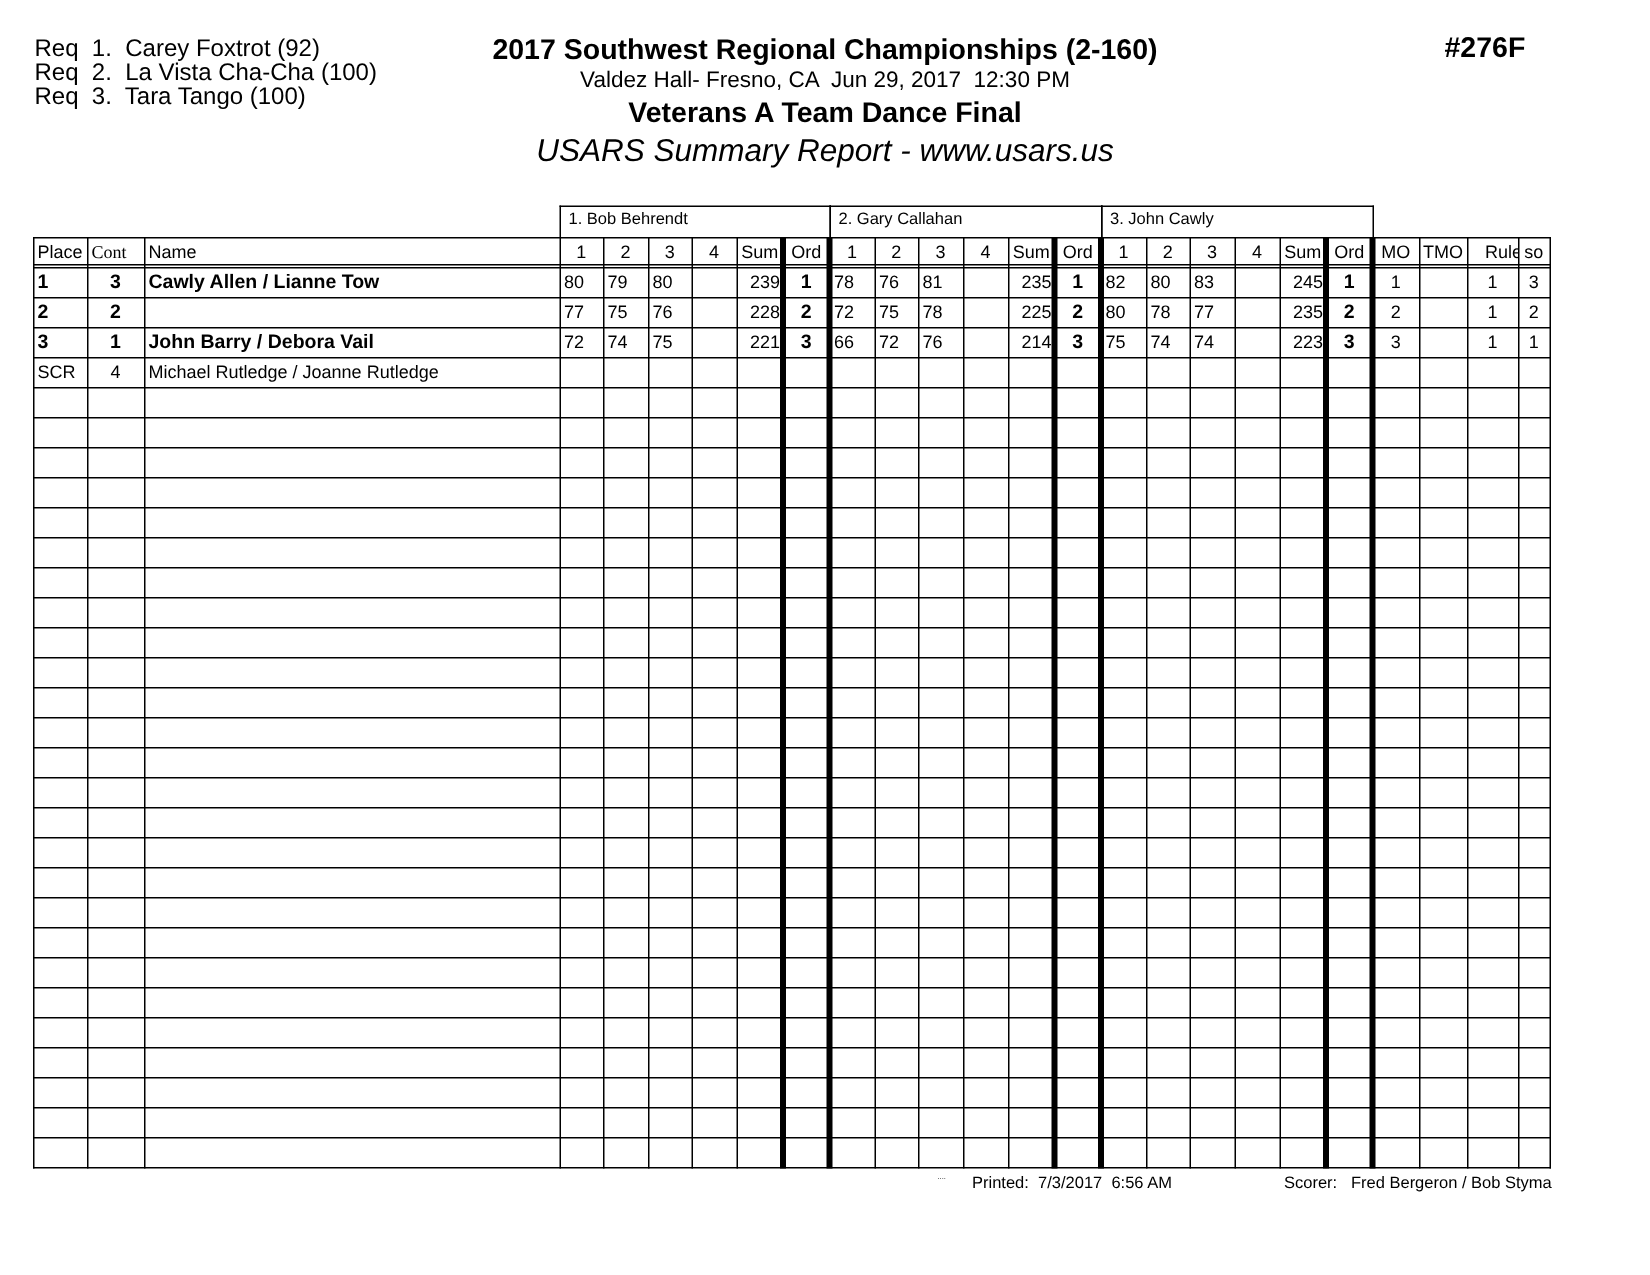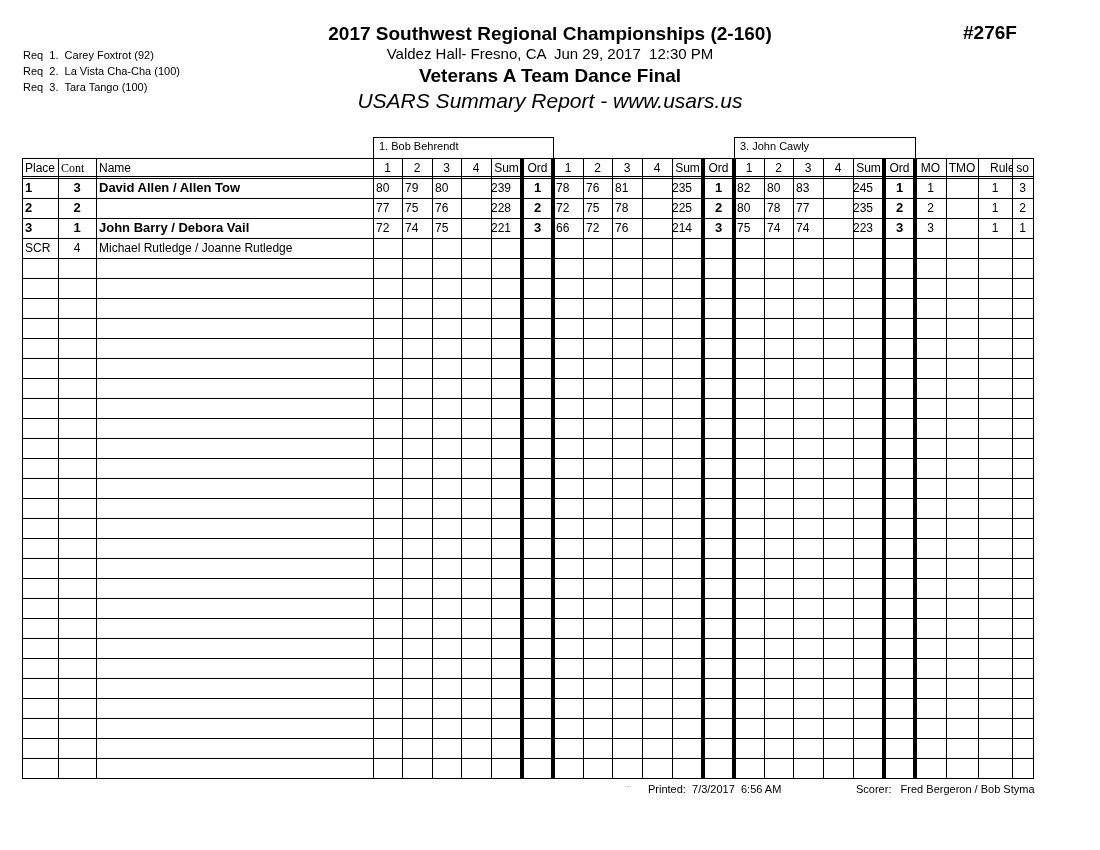--- a/index.html
+++ b/index.html
@@ -1,41 +1,41 @@
 <!DOCTYPE html>
 <html><head>
   <meta charset="utf-8">
   <style>
     html, body { margin: 0; padding: 0; background: #ffffff; }
     body {
       width: 1100px; height: 850px; position: relative; overflow: hidden;
       font-family: "Liberation Sans", "DejaVu Sans", sans-serif; color: #000;
     }
-    .req-list { position: absolute; left: 23px; top: 25px; font-size: 11px; line-height: 16px; margin-top: 22px; }
+    .req-list { position: absolute; left: 23px; top: 25px; font-size: 16px; line-height: 16px; }
     .req-line { white-space: pre; }
     .event-number { position: absolute; left: 963px; top: 22px; font-size: 19px; font-weight: bold; }
     .title-block { position: absolute; left: 250px; width: 600px; top: 22px; text-align: center; }
     .t-champ { font-size: 19px; font-weight: bold; line-height: 23px; }
     .t-venue { font-size: 15px; line-height: 17px; white-space: pre; }
     .t-event { font-size: 19px; font-weight: bold; line-height: 26px; margin-top: 1px; }
     .t-report { font-size: 21px; line-height: 23px; font-style: italic; }
 
     .grid { position: absolute; left: 0; top: 0; width: 1100px; height: 850px; }
     .judge-box {
       position: absolute; top: 137px; height: 21px;
       border: 1px solid #000; border-bottom: none; box-sizing: border-box;
       font-size: 11px; padding-left: 5px; line-height: 13px; padding-top: 2px;
     }
     .hdr-cell, .cell {
       position: absolute; box-sizing: border-box; font-size: 12px;
       line-height: 18px; overflow: hidden; white-space: nowrap;
     }
     .hdr-cell { top: 158px; height: 20px; padding-top: 1px; }
     .c { text-align: center; }
-    .r { text-align: left; padding-right: 2px; }
+    .r { text-align: right; padding-right: 2px; }
     .l { text-align: left; padding-left: 3px; }
     .b { font-weight: bold; font-size: 13px; }
     .vline { position: absolute; background: #000; width: 1px; }
     .vthick { position: absolute; background: #000; width: 4px; }
     .hline { position: absolute; background: #000; height: 1px; }
     .footer-mark { position: absolute; left: 625px; top: 782px; font-size: 5px; letter-spacing: 0; }
     .footer-printed { position: absolute; left: 648px; top: 783px; font-size: 11px; white-space: pre; }
     .footer-scorer { position: absolute; left: 856px; top: 783px; font-size: 11px; white-space: pre; }
   </style>
 </head>
@@ -51,20 +51,21 @@
   <div class="t-champ">2017 Southwest Regional Championships (2-160)</div>
   <div class="t-venue">Valdez Hall- Fresno, CA  Jun 29, 2017  12:30 PM</div>
   <div class="t-event">Veterans A Team Dance Final</div>
   <div class="t-report">USARS Summary Report - www.usars.us</div>
 </div>
 
 <div class="event-number">#276F</div>
 
 <div class="grid" id="grid">
     <div class="judge-box" style="left: 373px; width: 181px;">1.  Bob Behrendt</div>
+    <div class="judge-box" style="left: 553px; width: 182px;">2.  Gary Callahan</div>
     <div class="judge-box" style="left: 734px; width: 182px;">3.  John Cawly</div>
     <div class="hdr-cell l" style="left: 22px; width: 36px;">Place</div>
     <div class="hdr-cell l" style="left: 58px; width: 38px; font-family: Liberation Serif, serif;">Cont</div>
     <div class="hdr-cell l" style="left: 96px; width: 277px;">Name</div>
     <div class="hdr-cell c" style="left: 373px; width: 29px;">1</div>
     <div class="hdr-cell c" style="left: 402px; width: 30px;">2</div>
     <div class="hdr-cell c" style="left: 432px; width: 29px;">3</div>
     <div class="hdr-cell c" style="left: 461px; width: 30px;">4</div>
     <div class="hdr-cell c" style="left: 491px; width: 31px;">Sum</div>
     <div class="hdr-cell c" style="left: 522px; width: 31px;">Ord</div>
@@ -79,21 +80,21 @@
     <div class="hdr-cell c" style="left: 793px; width: 30px;">3</div>
     <div class="hdr-cell c" style="left: 823px; width: 30px;">4</div>
     <div class="hdr-cell c" style="left: 853px; width: 31px;">Sum</div>
     <div class="hdr-cell c" style="left: 884px; width: 31px;">Ord</div>
     <div class="hdr-cell c" style="left: 915px; width: 31px;">MO</div>
     <div class="hdr-cell c" style="left: 946px; width: 32px;">TMO</div>
     <div class="hdr-cell c" style="left: 978px; width: 34px; padding-left: 12px;">Rule</div>
     <div class="hdr-cell c" style="left: 1012px; width: 21px;">so</div>
     <div class="cell l b" style="left: 22px; top: 179px; height: 19px; width: 36px;">1</div>
     <div class="cell c b" style="left: 58px; top: 179px; height: 19px; width: 38px;">3</div>
-    <div class="cell l b" style="left: 96px; top: 179px; height: 19px; width: 277px;">David Allen / Allen Tow</div>
+    <div class="cell l b" style="left: 96px; top: 179px; height: 19px; width: 277px;">Cawly Allen / Lianne Tow</div>
     <div class="cell l" style="left: 373px; top: 179px; height: 19px; width: 29px;">80</div>
     <div class="cell l" style="left: 402px; top: 179px; height: 19px; width: 30px;">79</div>
     <div class="cell l" style="left: 432px; top: 179px; height: 19px; width: 29px;">80</div>
     <div class="cell l" style="left: 461px; top: 179px; height: 19px; width: 30px;"></div>
     <div class="cell r" style="left: 491px; top: 179px; height: 19px; width: 31px;">239</div>
     <div class="cell c b" style="left: 522px; top: 179px; height: 19px; width: 31px;">1</div>
     <div class="cell l" style="left: 553px; top: 179px; height: 19px; width: 30px;">78</div>
     <div class="cell l" style="left: 583px; top: 179px; height: 19px; width: 29px;">76</div>
     <div class="cell l" style="left: 612px; top: 179px; height: 19px; width: 30px;">81</div>
     <div class="cell l" style="left: 642px; top: 179px; height: 19px; width: 30px;"></div>

